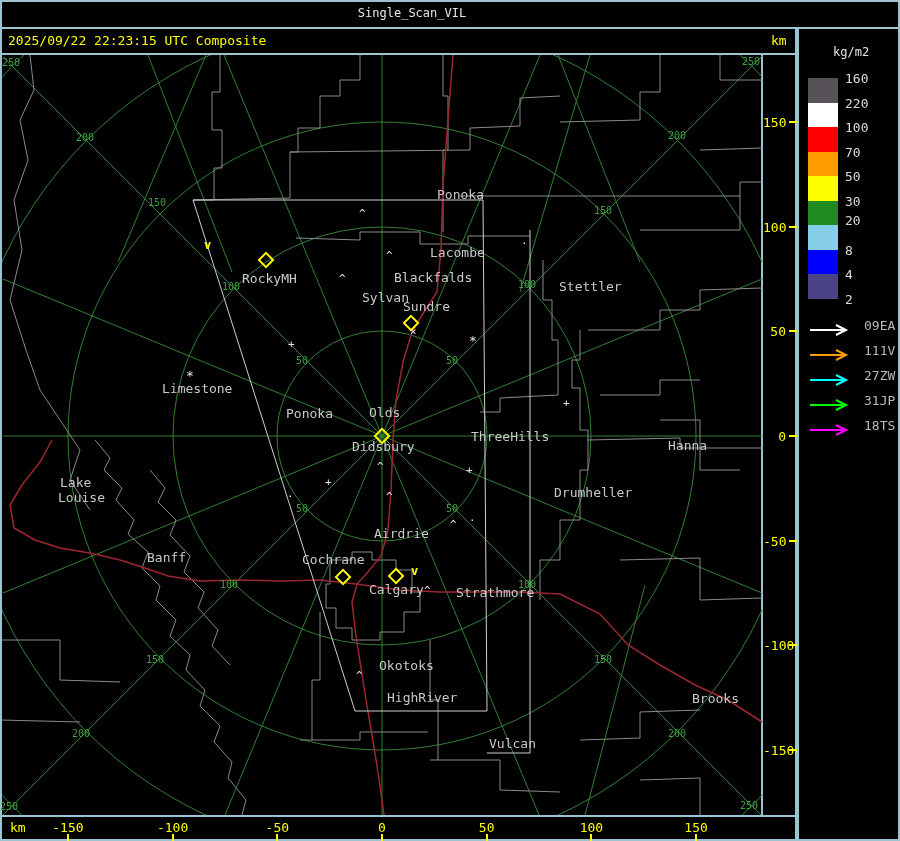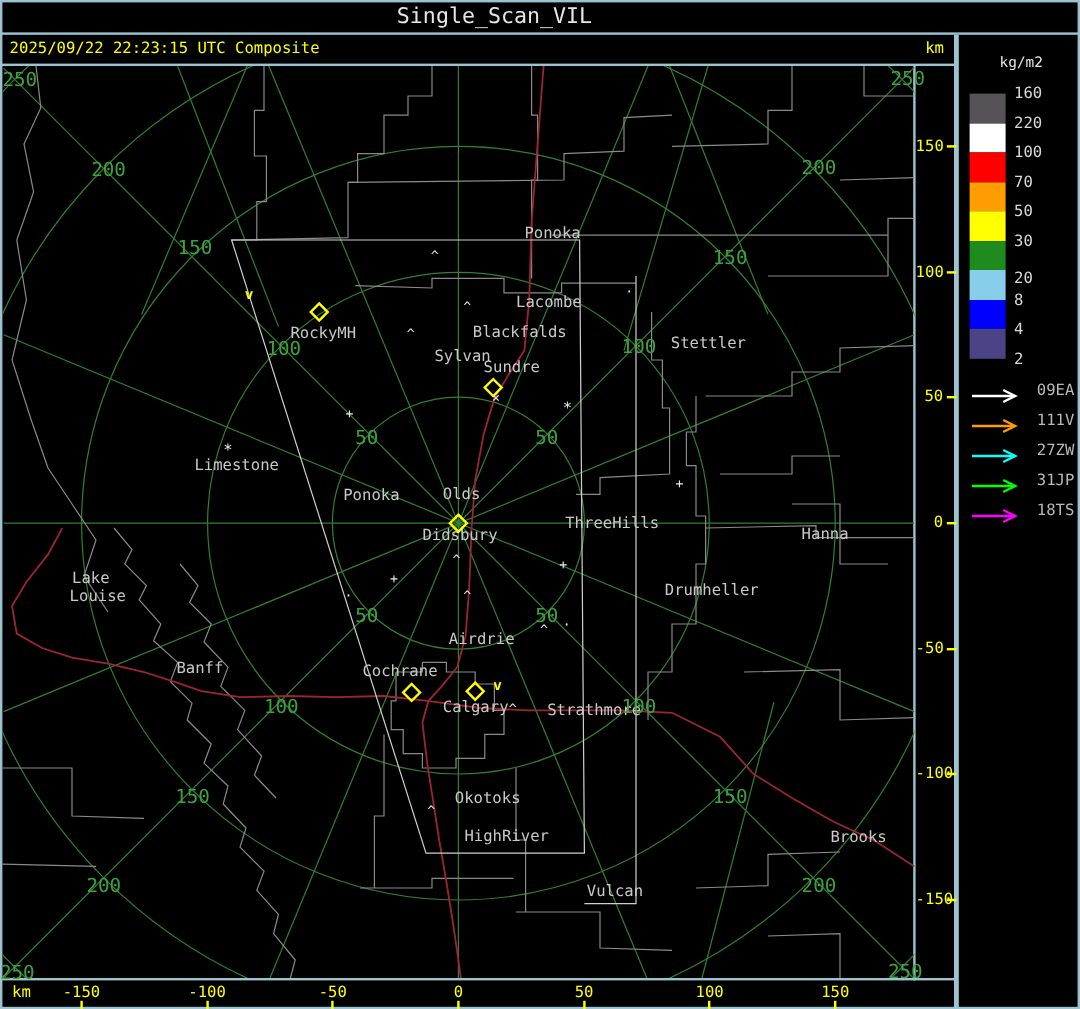--- a/index.html
+++ b/index.html
@@ -1,26 +1,26 @@
 <!DOCTYPE html>
 <html><head>
 <meta charset="utf-8">
 <style>
   html,body{margin:0;padding:0;background:#000;}
   #app{position:relative;width:900px;height:841px;background:#000;overflow:hidden;
        font-family:"DejaVu Sans Mono","Liberation Mono",monospace;}
   .frame{position:absolute;background:#9cc4d0;}
   #titlebar{position:absolute;left:0;top:0;width:824px;height:27px;color:#e6e6e6;
-            font-size:18px;line-height:27px;text-align:center;}
+            font-size:12px;line-height:27px;text-align:center;}
   #tsbar{position:absolute;left:0;top:29px;width:795px;height:24px;}
   #timestamp{position:absolute;left:8px;top:4px;font-size:13px;color:#ffff00;}
   #km-top-right{position:absolute;left:771px;top:4px;font-size:13px;color:#ffff00;}
   #map-wrap{position:absolute;left:0;top:0;}
   .city{position:absolute;font-size:13px;color:#c9c9c9;white-space:pre;}
-  .ringlbl{position:absolute;font-size:16px;color:#3da23d;white-space:pre;}
+  .ringlbl{position:absolute;font-size:10px;color:#3da23d;white-space:pre;}
   .mk{position:absolute;color:#e8e8e8;font-size:11px;line-height:10px;}
   .mk.ast{font-size:13px;}
   .mk.arrowv{color:#ffff00;font-weight:bold;font-size:12px;}
   .diamond{position:absolute;width:8px;height:8px;border:2px solid #ffff00;transform:rotate(45deg);background:transparent;}
   .btick-lbl{position:absolute;top:820px;font-size:13px;color:#ffff00;transform:translateX(-50%);}
   .btick{position:absolute;top:834px;width:2px;height:7px;background:#ffff00;}
   .rtick-lbl{position:absolute;left:763px;width:23px;text-align:right;font-size:13px;color:#ffff00;transform:translateY(-50%);}
   .rtick{position:absolute;left:789px;width:8px;height:2px;background:#ffff00;}
   #km-bottom-left{position:absolute;left:10px;top:820px;font-size:13px;color:#ffff00;}
   #legend{position:absolute;left:799px;top:29px;width:101px;height:812px;}
@@ -224,21 +224,21 @@
       <div class="lblock" style="top: 171.5px; height: 24.5px; background: rgb(31, 139, 31);"></div>
       <div class="lblock" style="top: 196px; height: 24.5px; background: rgb(135, 206, 235);"></div>
       <div class="lblock" style="top: 220.5px; height: 24.5px; background: rgb(0, 0, 255);"></div>
       <div class="lblock" style="top: 245px; height: 24.5px; background: rgb(74, 68, 135);"></div>
       <div class="lval" style="top: 42px;">160</div>
       <div class="lval" style="top: 66.5px;">220</div>
       <div class="lval" style="top: 91px;">100</div>
       <div class="lval" style="top: 115.5px;">70</div>
       <div class="lval" style="top: 140px;">50</div>
       <div class="lval" style="top: 164.5px;">30</div>
-      <div class="lval" style="top: 196px;">20</div>
+      <div class="lval" style="top: 184px;">20</div>
       <div class="lval" style="top: 213.5px;">8</div>
       <div class="lval" style="top: 238px;">4</div>
       <div class="lval" style="top: 262.5px;">2</div>
       <div class="radar-row" style="top: 292px; width: 90px;"><svg width="46" height="12">
           <line x1="2" y1="6" x2="36" y2="6" stroke="#ffffff" stroke-width="2"></line>
           <path d="M28,1 L38,6 L28,11" fill="none" stroke="#ffffff" stroke-width="2"></path>
         </svg><div class="radar-id">09EA</div></div>
       <div class="radar-row" style="top: 317px; width: 90px;"><svg width="46" height="12">
           <line x1="2" y1="6" x2="36" y2="6" stroke="#ff9d00" stroke-width="2"></line>
           <path d="M28,1 L38,6 L28,11" fill="none" stroke="#ff9d00" stroke-width="2"></path>

